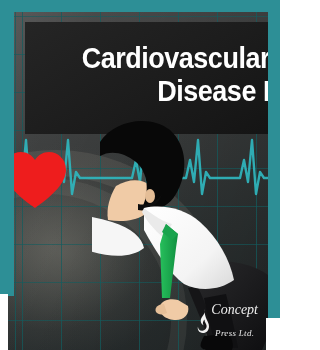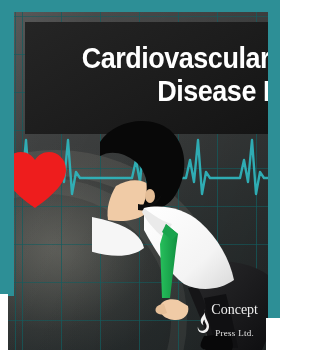--- a/index.html
+++ b/index.html
@@ -163,21 +163,21 @@
     z-index: 26;
     text-align: left;
     display: flex;
     align-items: center;
   }
   .logo-mark {
     width: 13px; height: 26px;
     margin-right: 1px;
     flex: 0 0 auto;
   }
-  .logo-text { line-height: 1; }
+  .logo-text { line-height: 1; font-style: italic; }
   .logo-name {
     display: block;
     color: #efefef;
     font-family: "Liberation Serif", serif;
     font-size: 14px;
     font-weight: normal;
     letter-spacing: 0px;
   }
   .logo-sub {
     display: block;

